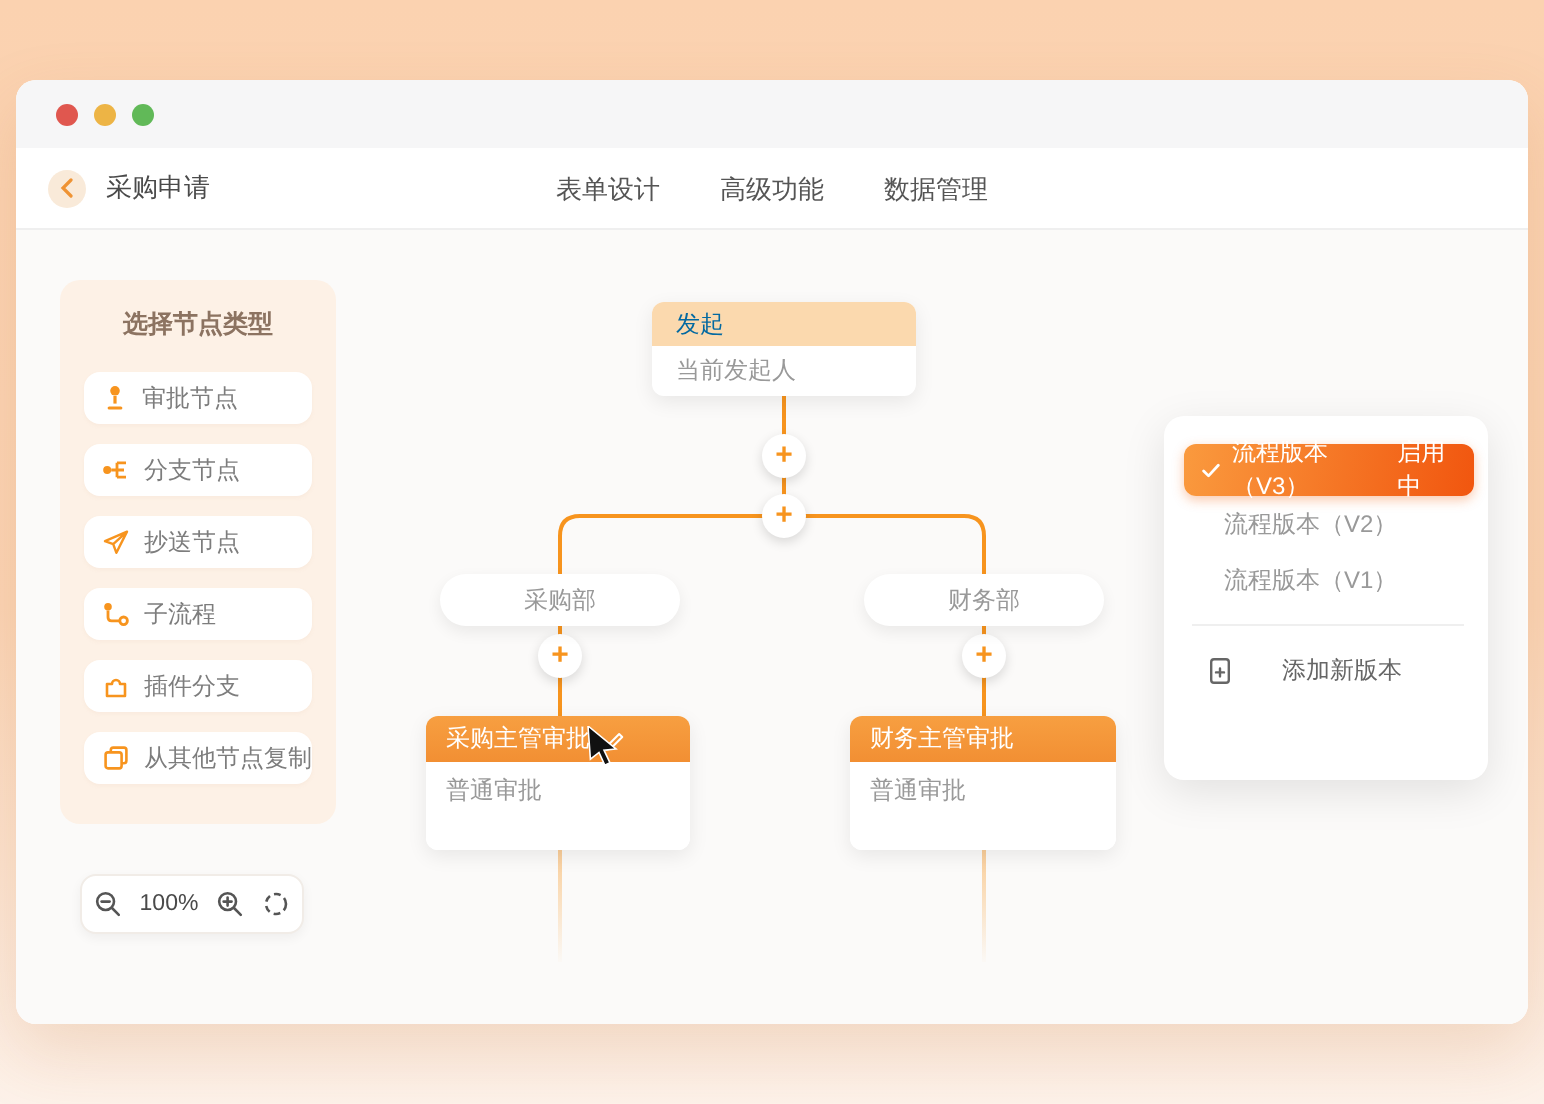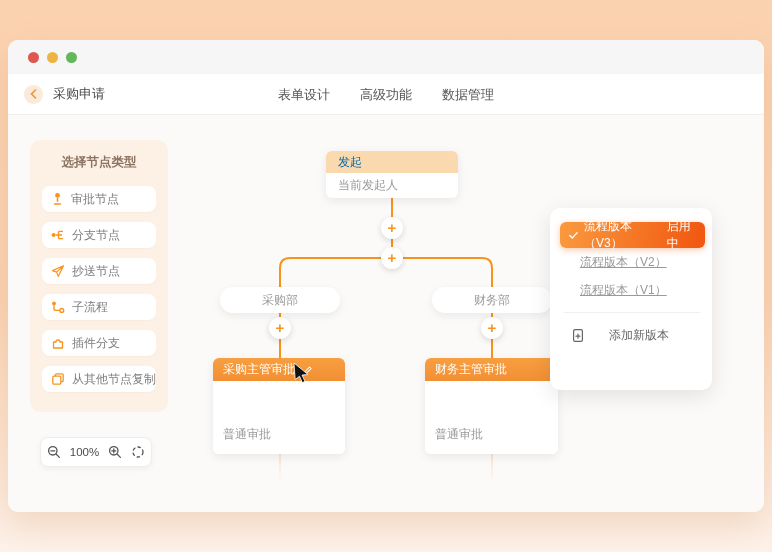--- a/index.html
+++ b/index.html
@@ -38,29 +38,29 @@
   
   .zoombar { position:absolute; left:32px; top:322px; width:112px; height:30px; background:#fff; border-radius:8px; border:1px solid #f1ece7; box-shadow:0 2px 6px rgba(0,0,0,.05); display:flex; align-items:center; justify-content:center; gap:9px; }
   .zoombar .zlevel { font-size:11.5px; color:#4a4a4a; }
   .zbtn { display:flex; cursor:pointer; }
   
   .flow-card { position:absolute; width:132px; border-radius:6px; box-shadow:0 3px 10px rgba(0,0,0,.08); background:#fff; overflow:hidden; cursor:pointer; }
   .start-node { left:318px; top:36px; }
   .start-node .hd { height:22px; background:#fbd9ae; color:#0369a1; font-size:12px; line-height:22px; padding-left:12px; }
   .start-node .bd { height:25px; color:#999; font-size:12px; line-height:25px; padding-left:12px; }
   .appr-node .hd { height:23px; background:linear-gradient(180deg,#f79f41,#f28f33); color:#fff; font-size:12px; line-height:23px; padding-left:10px; display:flex; align-items:center; gap:6px; }
-  .appr-node .bd { height:34px; color:#999; font-size:12px; line-height:28px; padding-left:10px; background:#fff;margin-top:39px; }
+  .appr-node .bd { height:44px; color:#999; font-size:12px; line-height:28px; padding-left:10px; background:#fff; }
   .cond-pill { position:absolute; width:120px; height:26px; border-radius:13px; background:#fff; box-shadow:0 3px 8px rgba(0,0,0,.07); font-size:12px; color:#999; display:flex; align-items:center; justify-content:center; cursor:pointer; }
   .plus-btn { position:absolute; width:22px; height:22px; border-radius:50%; background:#fff; box-shadow:0 2px 6px rgba(0,0,0,.14); color:#f7941e; display:flex; align-items:center; justify-content:center; cursor:pointer; }
   .plus-btn::before { content:"+"; font-size:15px; font-weight:bold; line-height:1; margin-top:-1px; }
   
-  .ver-panel { position:absolute; left:542px; top:93px; width:162px; height:182px; background:#fff; border-radius:10px; box-shadow:0 6px 22px rgba(0,0,0,.10); padding-top:14px; }
+  .ver-panel { position:absolute; left:574px; top:93px; width:162px; height:182px; background:#fff; border-radius:10px; box-shadow:0 6px 22px rgba(0,0,0,.10); padding-top:14px; }
   .ver-active { margin:0 7px 0 10px; height:26px; border-radius:6px; background:linear-gradient(100deg,#fa9a3e 0%,#f1560f 100%); color:#fff; font-size:12px; display:flex; align-items:center; padding:0 9px; gap:6px; cursor:pointer; box-shadow:0 2px 6px rgba(242,100,20,.35); }
   .ver-active .spacer { flex:1; }
-  .ver-item { height:28px; display:flex; align-items:center; padding-left:30px; font-size:12px; color:#999; cursor:pointer;text-decoration:underline; }
+  .ver-item { height:28px; display:flex; align-items:center; padding-left:30px; font-size:12px; color:#999; cursor:pointer; }
   .ver-item:first-of-type { margin-top:7px; }
   .ver-divider { height:1px; background:#efefef; margin:8px 12px 8px 14px; }
   .ver-action { height:28px; display:flex; align-items:center; gap:24px; padding-left:21px; font-size:12px; color:#666; cursor:pointer; }
   .cursor-pointer { position:absolute; left:285px; top:248px; z-index:30; pointer-events:none; }
 </style>
 </head>
 <body>
 
 <div class="window">
 

